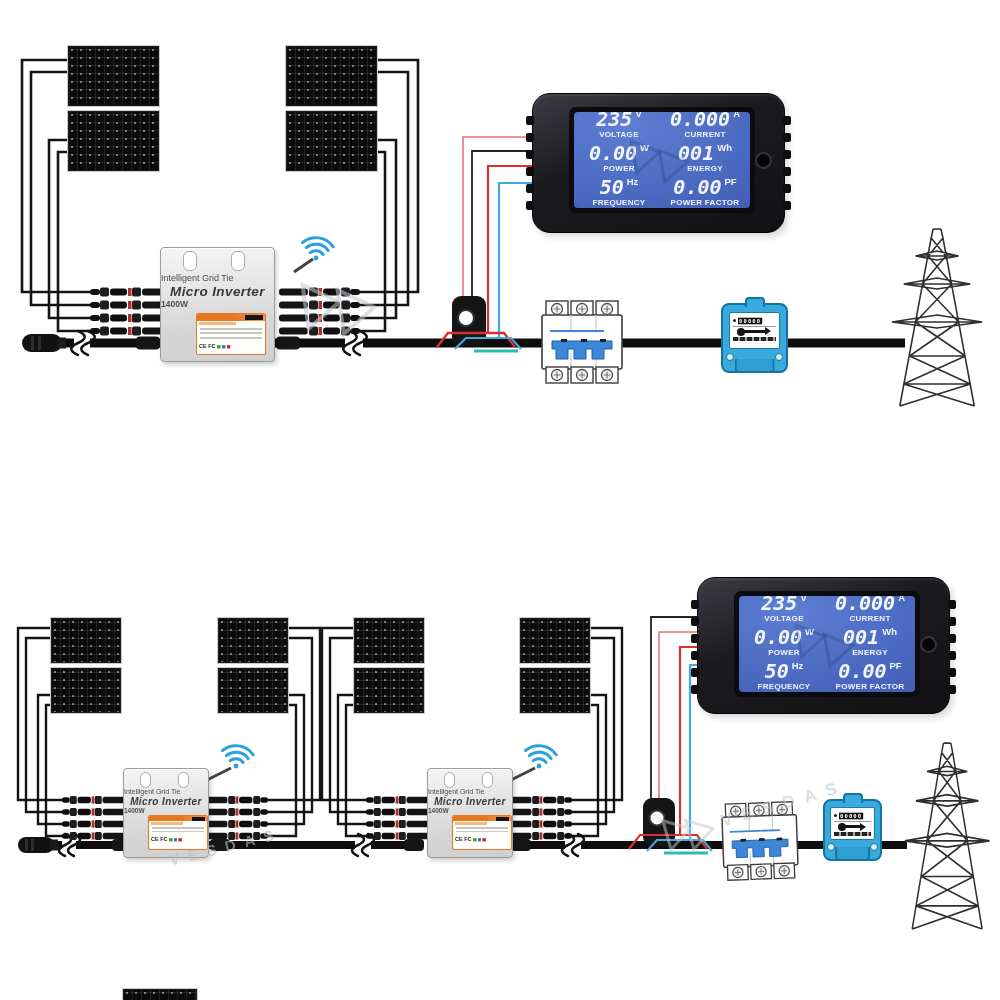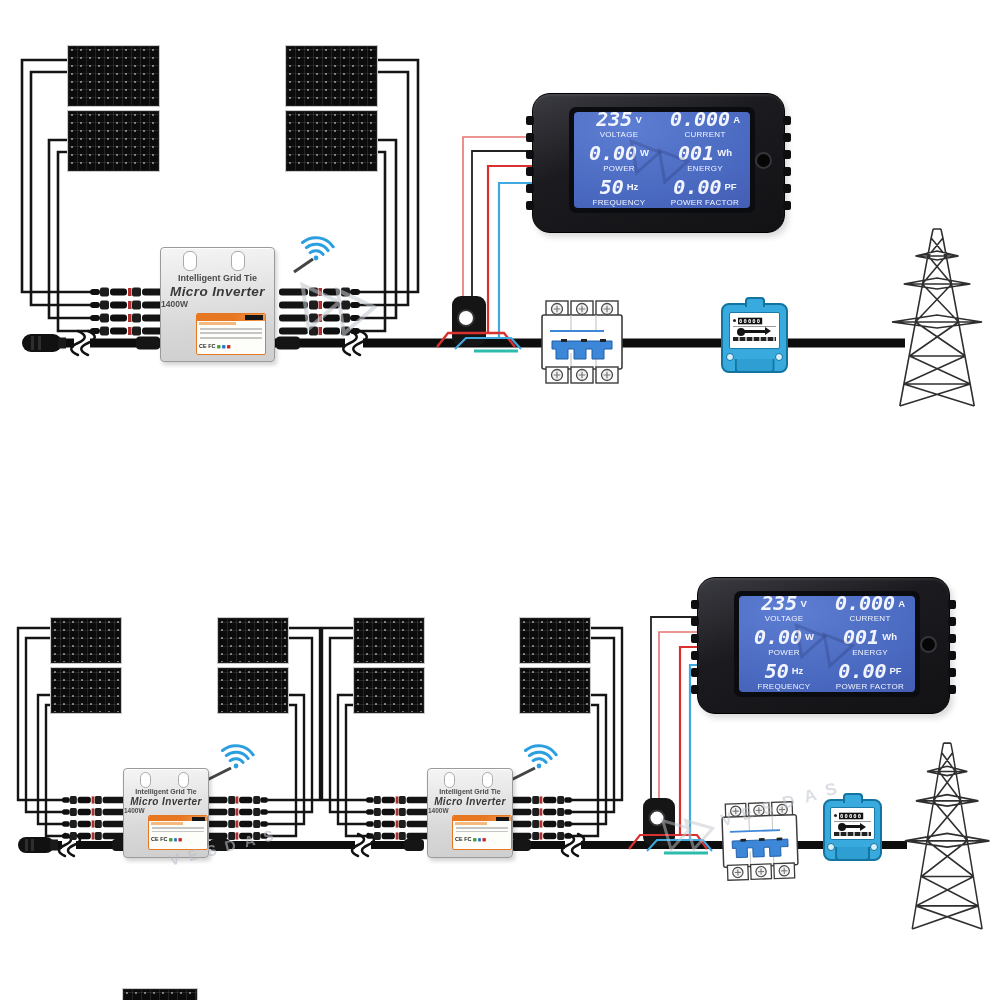--- a/index.html
+++ b/index.html
@@ -20,21 +20,21 @@
         repeating-linear-gradient(0deg, rgba(255,255,255,.10) 0 1px, transparent 1px 8px);
       background-size:9px 8px,auto,auto;}
 
   
   .inverter{background:linear-gradient(175deg,#f5f5f5,#d6d6d6 70%,#cfcfcf);
       border:1px solid #9b9b9b;border-radius:4px;
       box-shadow:2px 3px 4px rgba(0,0,0,.18), inset 0 1px 0 rgba(255,255,255,.9);}
   .inv-slot{position:absolute;top:3px;width:12px;height:18px;background:#fff;
       border:1px solid #aaa;border-radius:6px;}
   .sm .inv-slot{width:9px;height:14px;}
-  .inv-title{font-weight:bold;color:#4a4a4a;text-align:center;margin-top:26px;font-size:9px;line-height:1.1;}
+  .inv-title{font-weight:normal;color:#4a4a4a;margin-top:26px;font-size:9px;line-height:1.1;}
   .inv-name{font-weight:bold;font-style:italic;color:#393939;text-align:center;font-size:13.5px;
       letter-spacing:.4px;line-height:1.15;}
   .inv-rating{font-weight:bold;color:#4f4f4f;text-align:left;font-size:8.5px;margin-right:10px;}
   .sm .inv-title{margin-top:19px;font-size:7px;}
   .sm .inv-name{font-size:10px;}
   .sm .inv-rating{font-size:6.5px;margin-right:7px;}
   .spec-label{position:absolute;background:#fdfdfa;border:1.5px solid #e87722;border-radius:2px;overflow:hidden;}
   .lbl-head{height:7px;background:linear-gradient(90deg,#e87722 55%,#f29a4b);position:relative;}
   .sm .lbl-head{height:5px;}
   .lbl-bc{position:absolute;top:1px;right:2px;width:18px;height:5px;background:#151515;}
@@ -49,25 +49,25 @@
   
   .pmeter{background:linear-gradient(160deg,#3b3b42,#1b1b1f 40%,#121215);
       border-radius:18px;border:1px solid #000;
       box-shadow:inset 0 2px 2px rgba(255,255,255,.08), 3px 4px 6px rgba(0,0,0,.15);}
   .lcd-frame{position:absolute;left:36px;top:13px;width:186px;height:106px;background:#0b0c10;
       border-radius:7px;padding:5px;box-sizing:border-box;}
   .lcd{position:relative;width:100%;height:100%;border-radius:4px;color:#f2f5ff;
       background:radial-gradient(130% 130% at 30% 15%, #5d7ed2, #4a69c0 55%, #4058ad);
       display:grid;grid-template-columns:1fr 1fr;align-content:center;
       padding:4px 2px;box-sizing:border-box;overflow:hidden;}
-  .lval{display:flex;justify-content:center;align-items:center;gap:3px;
+  .lval{display:flex;justify-content:center;align-items:flex-start;gap:3px;
       font-family:"DejaVu Sans Mono",monospace;font-weight:bold;font-style:italic;
       font-size:20px;line-height:1;}
   .lunit{font-size:9.5px;font-style:normal;font-weight:bold;font-family:"Liberation Sans",sans-serif;}
-  .llab{font-size:8px;font-weight:normal;text-align:center;letter-spacing:.3px;line-height:1.1;
+  .llab{font-size:8px;font-weight:bold;text-align:center;letter-spacing:.3px;line-height:1.1;
       margin:2px 0 3px 0;}
   .lcd-wm{position:absolute;left:50%;top:50%;transform:translate(-50%,-50%) rotate(-10deg);opacity:.8;}
   .rib{position:absolute;width:8px;height:9px;background:#0e0e10;border-radius:2px;}
   .pwr-btn{position:absolute;right:12px;top:58px;width:13px;height:13px;border-radius:50%;
       background:#060606;border:2.5px solid #35353b;}
 
   
   .emeter{background:#38aadd;border:2px solid #13749f;border-radius:8px;}
   .em-tab{position:absolute;top:-8px;left:50%;transform:translateX(-50%);width:16px;height:8px;
       background:#38aadd;border:2px solid #13749f;border-bottom:none;border-radius:4px 4px 0 0;}

